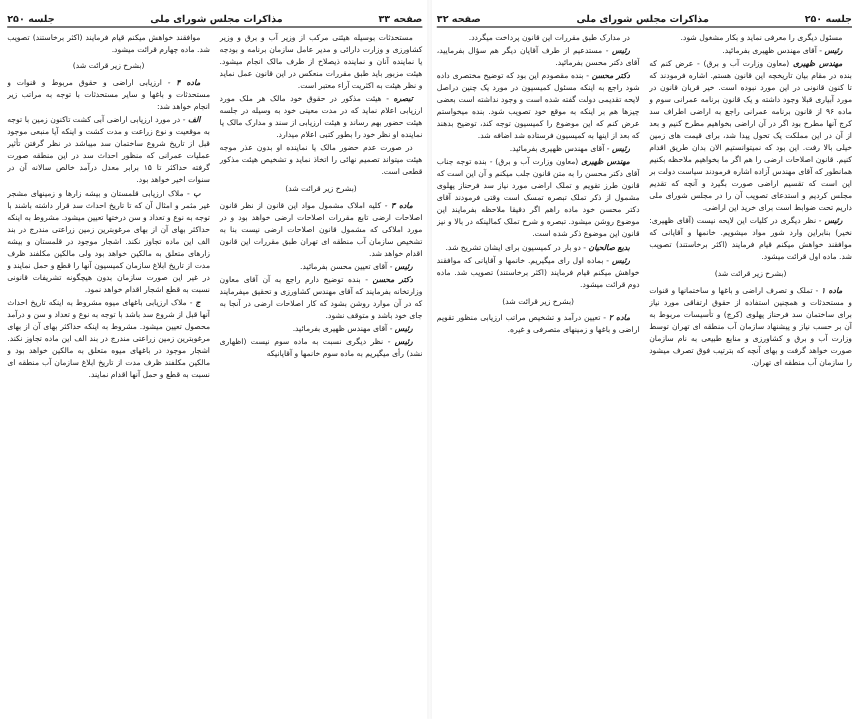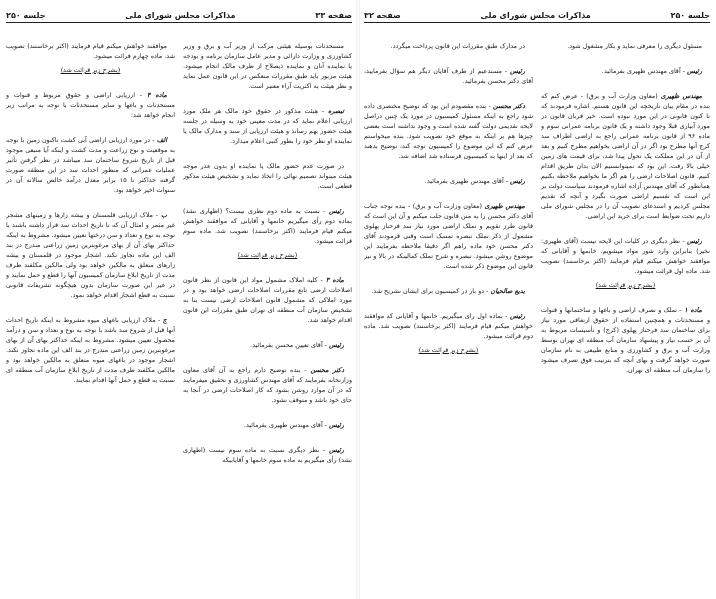--- a/index.html
+++ b/index.html
@@ -10,42 +10,41 @@
   .page.right { left:358px; width:358px; }
   .header { position:absolute; top:8px; left:6px; right:6px; height:12px;
             display:flex; justify-content:space-between; align-items:flex-end;
             font-size:8px; font-weight:bold; direction:rtl; }
   .header .rule { position:absolute; left:0; right:0; bottom:-3px; height:0;
                   border-bottom:1.5px solid #222; }
   .cols { position:absolute; top:26px; left:6px; right:6px; bottom:6px;
           display:flex; flex-direction:row-reverse; gap:8px; }
   .col { flex:1; direction:rtl; text-align:justify; font-size:6.4px;
          line-height:10px; overflow:hidden; }
-  .para { margin:15px 0 1px 0; text-indent:8px; }
-  .para.center { text-align:center; text-indent:0; margin:4px 0;text-decoration:underline; }
+  .para { margin:0 0 1px 0; text-indent:8px; }
+  .para.center { text-align:center; text-indent:0; margin:4px 0; }
   .speaker { font-weight:bold;font-style:italic; }
   .gutter { position:absolute; left:356px; top:0; width:4px; height:599px;
             background:linear-gradient(90deg,#f4f4f4,#fafafa,#f4f4f4); }
 </style>
 </head>
 <body>
 
 <div class="page left">
   <div class="header">
     <span>صفحه ۳۳</span>
     <span>مذاکرات مجلس شورای ملی</span>
     <span>جلسه ۲۵۰</span>
     <div class="rule"></div>
   </div>
   <div class="cols">
     <div class="col">
         <p class="para"><span>مستحدثات بوسیله هیئتی مرکب از وزیر آب و برق و وزیر کشاورزی و وزارت دارائی و مدیر عامل سازمان برنامه و بودجه یا نماینده آنان و نماینده ذیصلاح از طرف مالک انجام میشود. هیئت مزبور باید طبق مقررات منعکس در این قانون عمل نماید و نظر هیئت به اکثریت آراء معتبر است.</span></p>
         <p class="para"><span class="speaker">تبصره</span><span> - هیئت مذکور در حقوق خود مالک هر ملک مورد ارزیابی اعلام نماید که در مدت معینی خود به وسیله در جلسه هیئت حضور بهم رساند و هیئت ارزیابی از سند و مدارک مالک یا نماینده او نظر خود را بطور کتبی اعلام میدارد.</span></p>
         <p class="para"><span>در صورت عدم حضور مالک یا نماینده او بدون عذر موجه هیئت میتواند تصمیم نهائی را اتخاذ نماید و تشخیص هیئت مذکور قطعی است.</span></p>
-        <p class="para"><span class="speaker">رئیس</span><span> - نسبت به ماده دوم نظری نیست؟ (اظهاری نشد) بماده دوم رأی میگیریم خانمها و آقایانی که موافقند خواهش میکنم قیام فرمایند (اکثر برخاستند) تصویب شد. ماده سوم قرائت میشود.</span></p>
         <p class="para center"><span>(بشرح زیر قرائت شد)</span></p>
         <p class="para"><span class="speaker">ماده ۳</span><span> - کلیه املاک مشمول مواد این قانون از نظر قانون اصلاحات ارضی تابع مقررات اصلاحات ارضی خواهد بود و در مورد املاکی که مشمول قانون اصلاحات ارضی نیست بنا به تشخیص سازمان آب منطقه ای تهران طبق مقررات این قانون اقدام خواهد شد.</span></p>
         <p class="para"><span class="speaker">رئیس</span><span> - آقای تعیین محسن بفرمائید.</span></p>
         <p class="para"><span class="speaker">دکتر محسن</span><span> - بنده توضیح دارم راجع به آن آقای معاون وزارتخانه بفرمایند که آقای مهندس کشاورزی و تحقیق میفرمایند که در آن موارد روشن بشود که کار اصلاحات ارضی در آنجا به جای خود باشد و متوقف نشود.</span></p>
         <p class="para"><span class="speaker">رئیس</span><span> - آقای مهندس ظهیری بفرمائید.</span></p>
         <p class="para"><span class="speaker">رئیس</span><span> - نظر دیگری نسبت به ماده سوم نیست (اظهاری نشد) رأی میگیریم به ماده سوم خانمها و آقایانیکه</span></p>
       </div>
     <div class="col">
         <p class="para"><span>موافقند خواهش میکنم قیام فرمایند (اکثر برخاستند) تصویب شد. ماده چهارم قرائت میشود.</span></p>
         <p class="para center"><span>(بشرح زیر قرائت شد)</span></p>
@@ -77,15 +76,16 @@
       </div>
     <div class="col">
         <p class="para"><span>در مدارک طبق مقررات این قانون پرداخت میگردد.</span></p>
         <p class="para"><span class="speaker">رئیس</span><span> - مستدعیم از طرف آقایان دیگر هم سؤال بفرمایید، آقای دکتر محسن بفرمائید.</span></p>
         <p class="para"><span class="speaker">دکتر محسن</span><span> - بنده مقصودم این بود که توضیح مختصری داده شود راجع به اینکه مسئول کمیسیون در مورد یک چنین دراصل لایحه تقدیمی دولت گفته شده است و وجود نداشته است بعضی چیزها هم بر اینکه به موقع خود تصویب شود. بنده میخواستم عرض کنم که این موضوع را کمیسیون توجه کند، توضیح بدهند که بعد از اینها به کمیسیون فرستاده شد اضافه شد.</span></p>
         <p class="para"><span class="speaker">رئیس</span><span> - آقای مهندس ظهیری بفرمائید.</span></p>
         <p class="para"><span class="speaker">مهندس ظهیری</span><span> (معاون وزارت آب و برق) - بنده توجه جناب آقای دکتر محسن را به متن قانون جلب میکنم و آن این است که قانون طرز تقویم و تملک اراضی مورد نیاز سد فرحناز پهلوی مشمول از ذکر تملک تبصره تمسک است وقتی فرمودند آقای دکتر محسن خود ماده راهم اگر دقیقا ملاحظه بفرمایند این موضوع روشن میشود. تبصره و شرح تملک کمالینکه در بالا و نیز قانون این موضوع ذکر شده است.</span></p>
         <p class="para"><span class="speaker">بدیع صالحیان</span><span> - دو بار در کمیسیون برای ایشان تشریح شد.</span></p>
         <p class="para"><span class="speaker">رئیس</span><span> - بماده اول رای میگیریم. خانمها و آقایانی که موافقند خواهش میکنم قیام فرمایند (اکثر برخاستند) تصویب شد. ماده دوم قرائت میشود.</span></p>
         <p class="para center"><span>(بشرح زیر قرائت شد)</span></p>
+        <p class="para"><span class="speaker">ماده ۲</span><span> - تعیین درآمد و تشخیص مراتب ارزیابی منظور تقویم اراضی و باغها و زمینهای متصرفی و غیره.</span></p>
       </div>
   </div>
 </div>
 
 </body></html>

